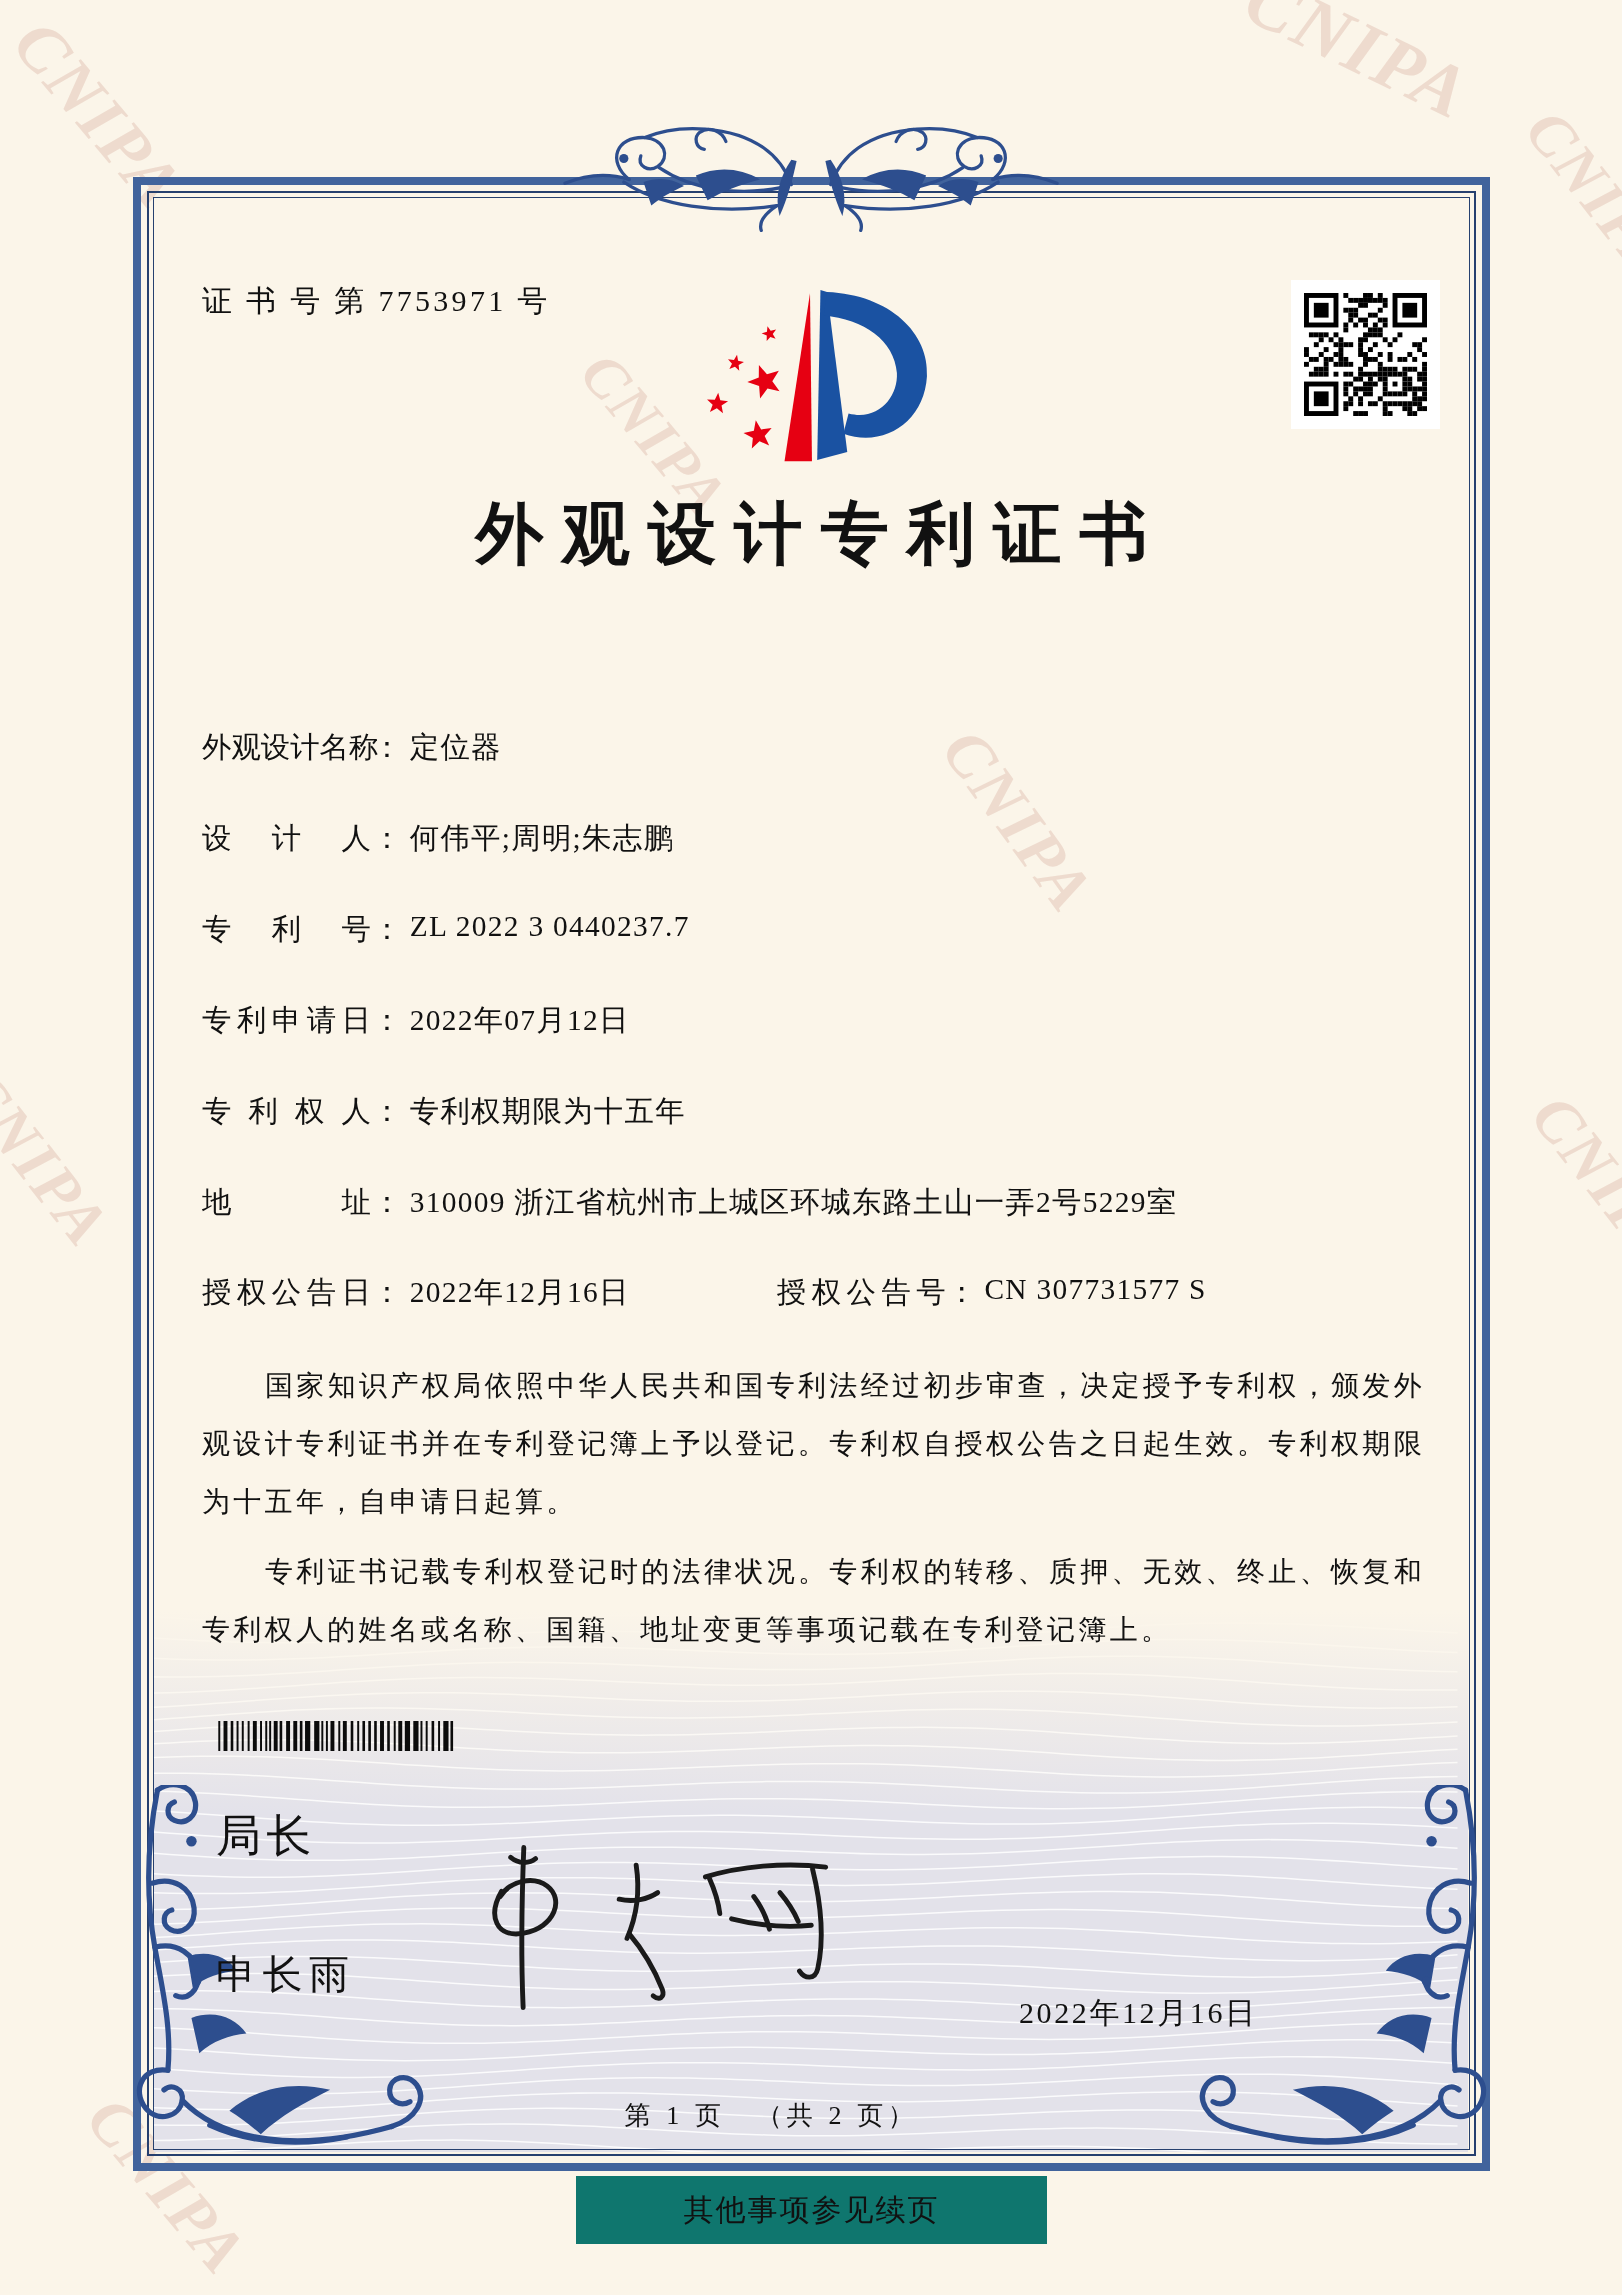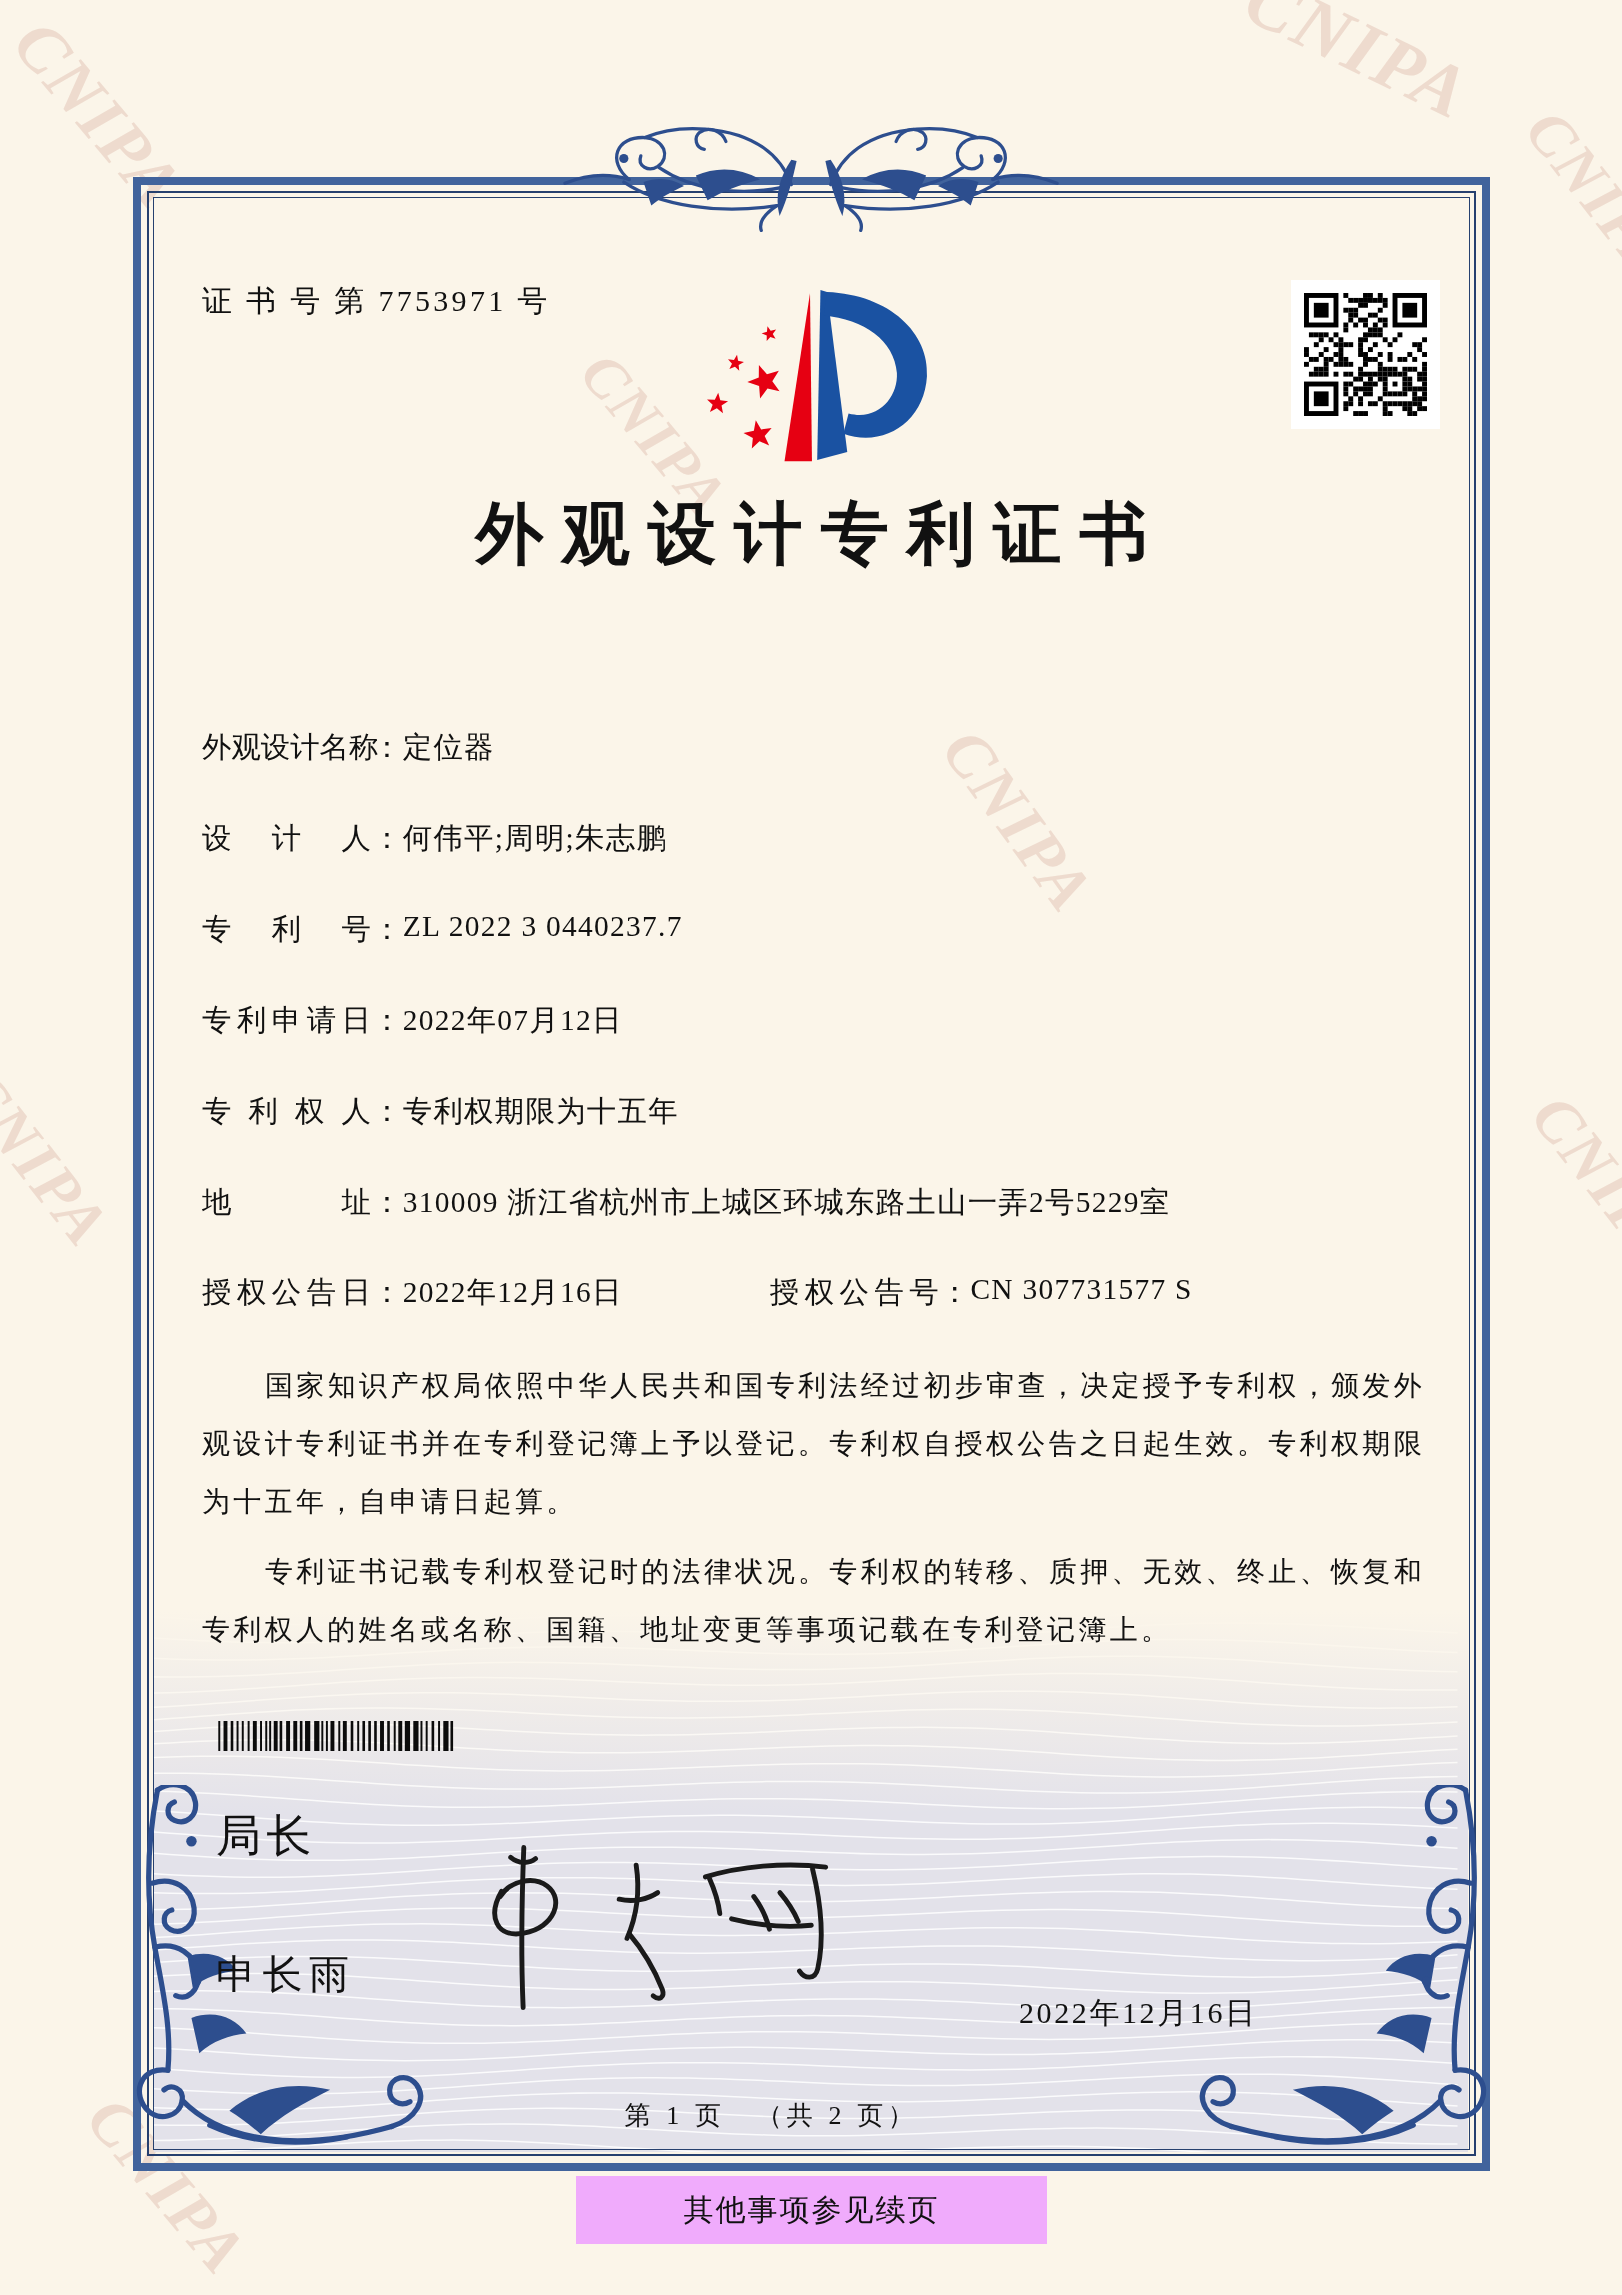--- a/index.html
+++ b/index.html
@@ -30,41 +30,41 @@
   .qr-box svg{position:absolute;left:13px;top:13px;}
 
   .title{position:absolute;left:0;top:489px;width:1623px;text-align:center;
          font-size:68px;font-weight:900;letter-spacing:18.3px;padding-left:18.3px;box-sizing:border-box;}
 
   
   .fields{position:absolute;left:202px;top:728px;}
   .field-row{height:91px;display:flex;align-items:flex-start;font-size:29.4px;}
   .f-label{display:inline-flex;width:169px;justify-content:space-between;}
   .f-colon{margin-left:1.3px;}
-  .f-value{margin-left:1px;letter-spacing:1.3px;white-space:nowrap;}
+  .f-value{margin-left:8px;letter-spacing:1.3px;white-space:nowrap;}
   .grant-row{position:absolute;left:202px;top:1273px;display:flex;font-size:29.4px;}
   .grant-group{display:flex;align-items:flex-start;}
   .grant-group+.grant-group{margin-left:147px;}
 
   
   .body-text{position:absolute;left:190px;top:1345px;width:1247px;}
   .body-text p{margin:12px;font-size:28px;line-height:58px;letter-spacing:3.3px;
                text-align:justify;text-indent:63px;}
 
   
   .barcode{position:absolute;left:218px;top:1721px;}
   .sig-title{position:absolute;left:216px;top:1806px;font-size:45px;letter-spacing:5.2px;
              font-family:"Liberation Sans","DejaVu Sans",sans-serif;}
   .sig-name{position:absolute;left:216px;top:1947px;font-size:40px;letter-spacing:6.5px;
              font-family:"Liberation Sans","DejaVu Sans",sans-serif;}
   .signature{position:absolute;left:458px;top:1826px;}
   .issue-date{position:absolute;left:1019px;top:1993px;font-size:30px;letter-spacing:2.6px;}
   .page-num{position:absolute;left:0;top:2098px;width:1543px;text-align:center;
             font-size:26px;letter-spacing:4.6px;}
-  .cont-strip{position:absolute;left:576px;top:2176px;width:471px;height:68px;background:#f0abfc;
+  .cont-strip{position:absolute;left:576px;top:2176px;width:471px;height:68px;background:#0f766e;
               display:flex;align-items:center;justify-content:center;}
   .cont-strip span{font-size:30px;letter-spacing:2px;}
 
   .z1{z-index:1}.z2{z-index:2}.z3{z-index:3}
 </style>
 </head>
 <body>
 
 <div class="page">
 

